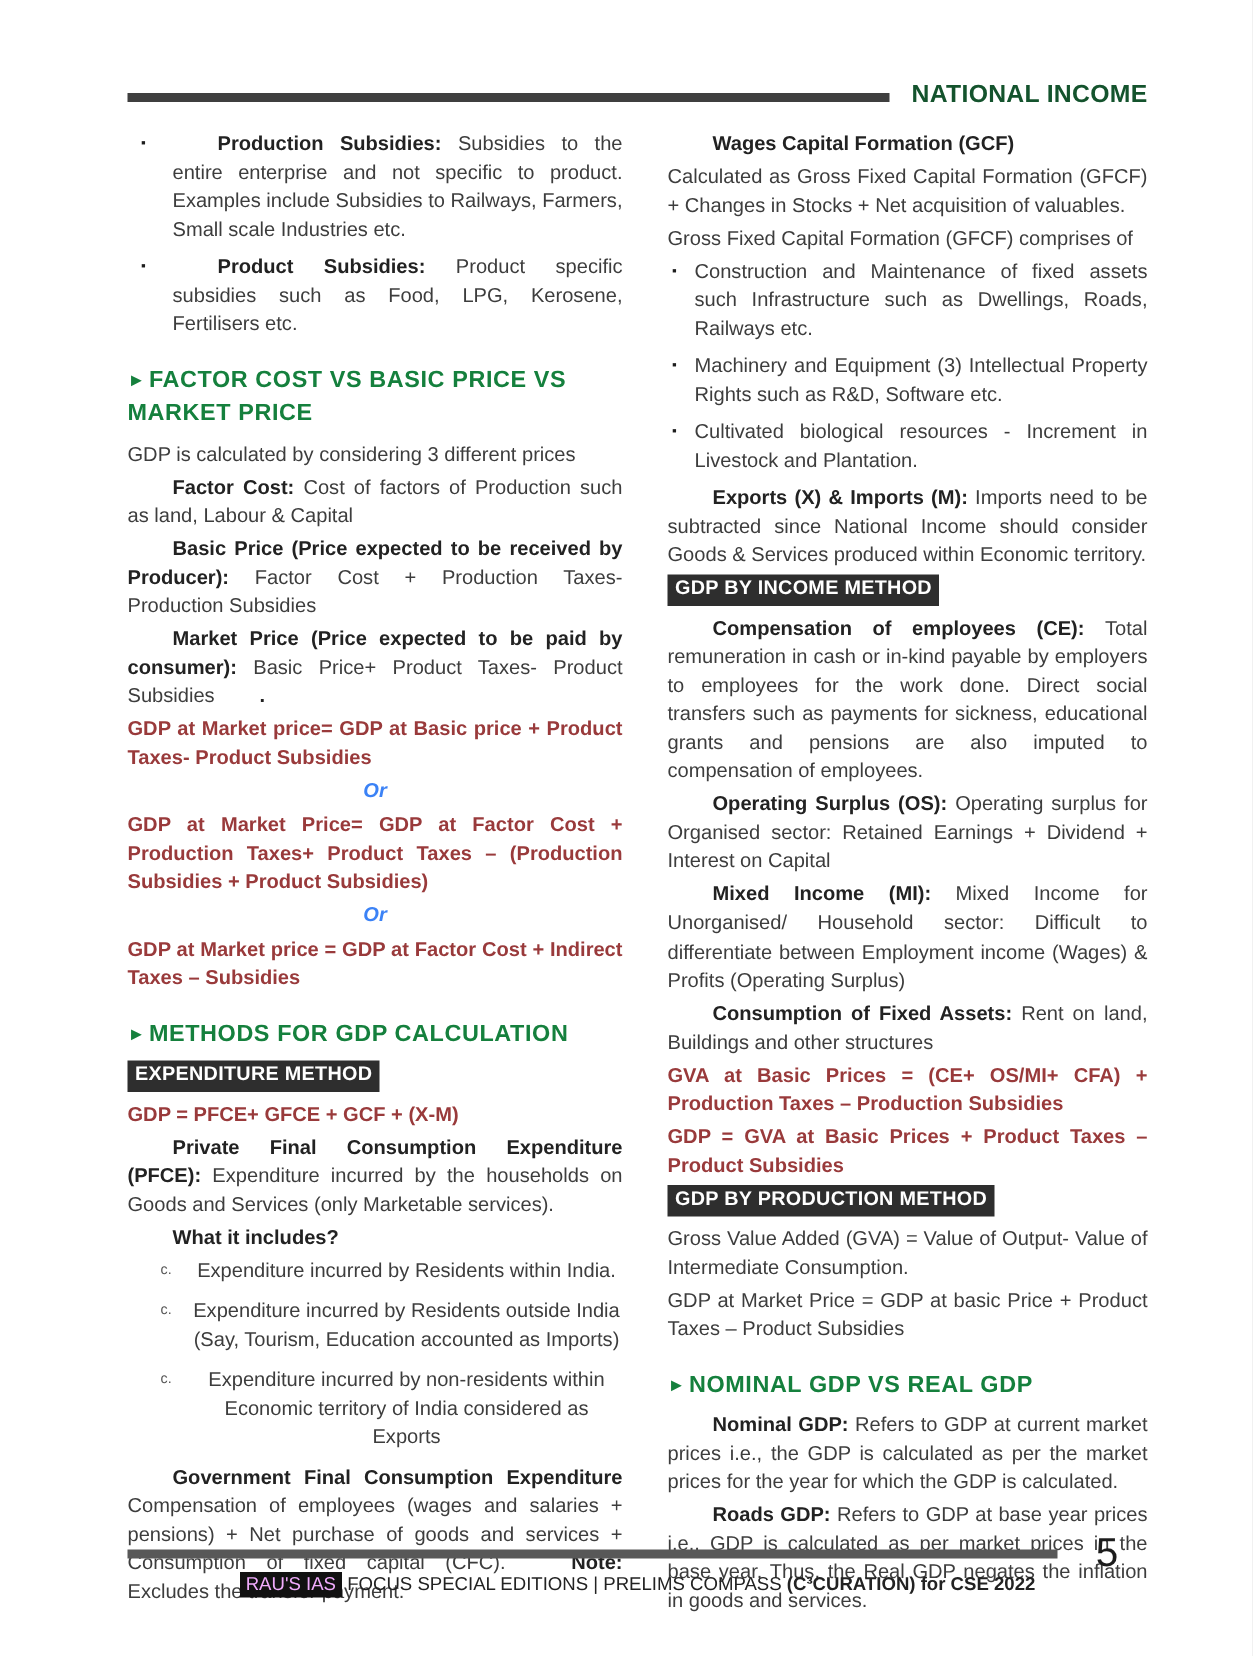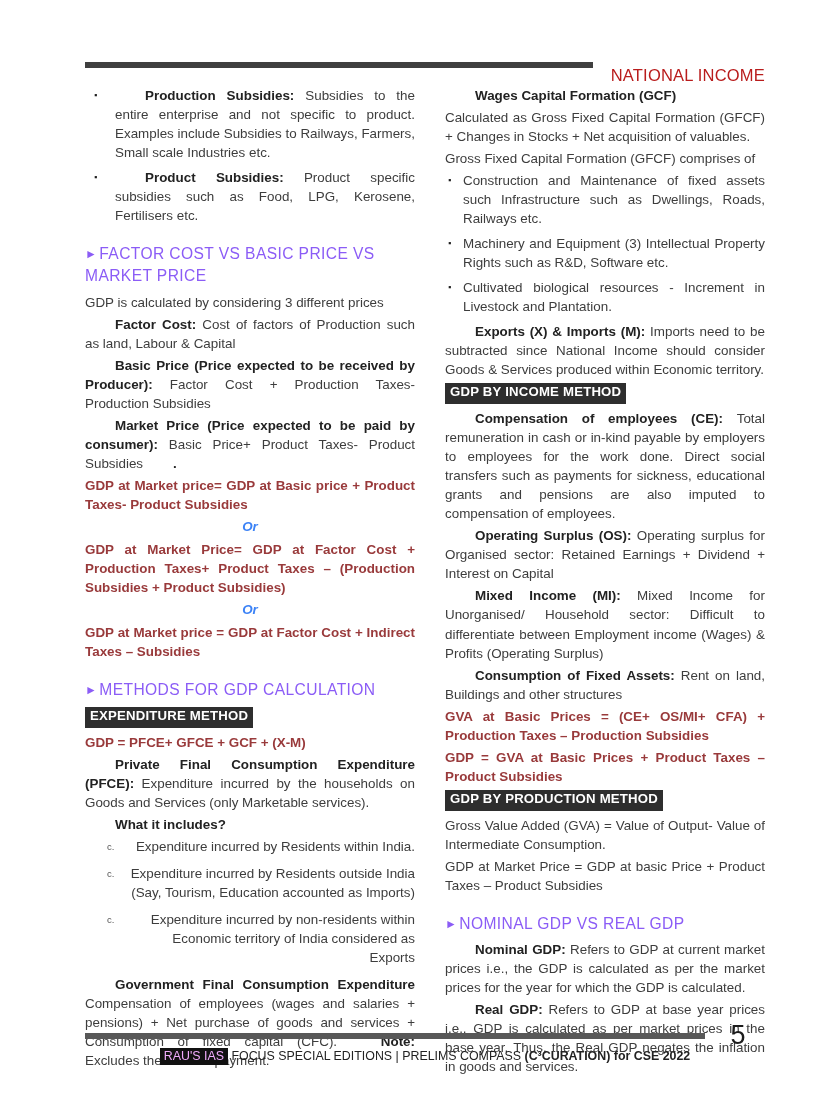--- a/index.html
+++ b/index.html
@@ -4,58 +4,58 @@
 <style>
   html,body{margin:0;padding:0;background:#e8e8e8;}
   .page{
     position:relative; width:835px; height:1104px; background:#ffffff;
     font-family:"Liberation Sans","DejaVu Sans",sans-serif;
     color:#3d3d3d; overflow:hidden; margin:0 auto;
   }
   
   .hdr-rule{position:absolute; left:85px; top:62px; width:508px; height:6px; background:#3f3f3f;}
   .hdr-title{
-    position:absolute; right:70px; top:66px; width:240px; text-align:right;
-    font-size:16.5px; font-weight:400; letter-spacing:.2px; color:#b91c1c;
+    position:absolute; right:70px; top:54px; width:240px; text-align:right;
+    font-size:16.5px; font-weight:700; letter-spacing:.2px; color:#14532d;
   }
   
   .columns{position:absolute; left:85px; top:86px; width:680px; display:flex; gap:30px;}
   .col{font-size:13.4px; line-height:1.42;}
   .col-left{width:330px;}
   .col-right{width:320px;}
 
   .para{margin:0 0 3px; text-align:justify;}
   .b{font-weight:700; color:#222;padding-left:30px;}
 
   .bullet{display:flex; margin:0 0 6px;}
   .bullet .bm{flex:none; color:#1d1d1d; font-size:9px; line-height:19px;}
   .col-left .bullet .bm{width:30px; padding-left:9px; box-sizing:border-box;}
   .col-right .bullet .bm{width:18px; padding-left:3px; box-sizing:border-box;}
   .bullet .bt{flex:1; text-align:justify;}
 
   .h2{
-    font-weight:400; color:#8b5cf6; font-size:15.6px; letter-spacing:.4px;
+    font-weight:700; color:#15803d; font-size:15.6px; letter-spacing:.4px;
     line-height:1.42; margin:18px 0 5px; text-align:left;
   }
   .h2 .arr{font-size:12px; margin-right:2px; position:relative; top:-1px;}
 
   .chip-row{margin:2px 0 5px;}
   .chip{
     display:inline-block; background:#2e2e2e; color:#fff; font-weight:700;
     font-size:13.2px; padding:0 5px 2px; letter-spacing:.2px;
   }
 
   .formula{margin:0 0 3px; text-align:justify; color:#993a3b; font-weight:700; }
   .formula.plain{font-style:normal; text-align:left;}
   .or{margin:1px 0 4px; text-align:center; color:#3b82f6; font-weight:700; font-style:italic;}
 
   .sublist{margin:2px 0 2px; padding-left:22px;}
   .subitem{display:flex; margin:0 0 8px;}
   .subitem .sm{flex:none; width:20px; font-size:9.5px; color:#555; line-height:19px;}
-  .subitem .st{flex:1; text-align:right;}
+  .subitem .st{flex:1; text-align:center;}
 
   
   .ftr-rule{position:absolute; left:85px; top:1033px; width:620px; height:6px; background:#585858;}
   .page-no{position:absolute; left:714px; top:1020px; width:48px; text-align:center; font-size:27px; color:#1c1c1c;}
   .ftr-line{
     position:absolute; left:85px; top:1049px; width:680px; text-align:center;
     font-size:12.4px; color:#222; white-space:nowrap;
   }
   .ftr-brand{background:#111; color:#f0abfc; padding:1px 4px 2px; font-weight:400;}
   .ftr-bold{font-weight:700;}
@@ -131,21 +131,21 @@
         <p class="para"><span class="b">Operating Surplus (OS): </span><span>Operating surplus for Organised sector: Retained Earnings + Dividend + Interest on Capital</span></p>
         <p class="para"><span class="b">Mixed Income (MI): </span><span>Mixed Income for Unorganised/ Household sector: Difficult to differentiate between Employment income (Wages) &amp; Profits (Operating Surplus)</span></p>
         <p class="para"><span class="b">Consumption of Fixed Assets: </span><span>Rent on land, Buildings and other structures</span></p>
         <p class="formula">GVA at Basic Prices = (CE+ OS/MI+ CFA) + Production Taxes – Production Subsidies</p>
         <p class="formula">GDP = GVA at Basic Prices + Product Taxes – Product Subsidies</p>
         <div class="chip-row"><span class="chip">GDP BY PRODUCTION METHOD</span></div>
         <p class="para"><span>Gross Value Added (GVA) = Value of Output- Value of Intermediate Consumption.</span></p>
         <p class="para"><span>GDP at Market Price = GDP at basic Price + Product Taxes – Product Subsidies</span></p>
         <div class="h2"><span class="arr">►</span><span>NOMINAL GDP VS REAL GDP</span></div>
         <p class="para"><span class="b">Nominal GDP: </span><span>Refers to GDP at current market prices i.e., the GDP is calculated as per the market prices for the year for which the GDP is calculated.</span></p>
-        <p class="para"><span class="b">Real GDP: </span><span>Refers to GDP at base year prices i.e., GDP is calculated as per market prices in the base year. Thus, the Real GDP negates the inflation in goods and services.</span></p>
+        <p class="para"><span class="b">Roads GDP: </span><span>Refers to GDP at base year prices i.e., GDP is calculated as per market prices in the base year. Thus, the Real GDP negates the inflation in goods and services.</span></p>
       </section>
   </div>
 
   <div class="ftr-rule"></div>
   <div class="page-no">5</div>
   <div class="ftr-line">
     <span class="ftr-brand">RAU'S IAS</span><span> FOCUS SPECIAL EDITIONS  |  PRELIMS COMPASS </span><span class="ftr-bold">(C³CURATION) for CSE 2022</span>
   </div>
 
 </div>

